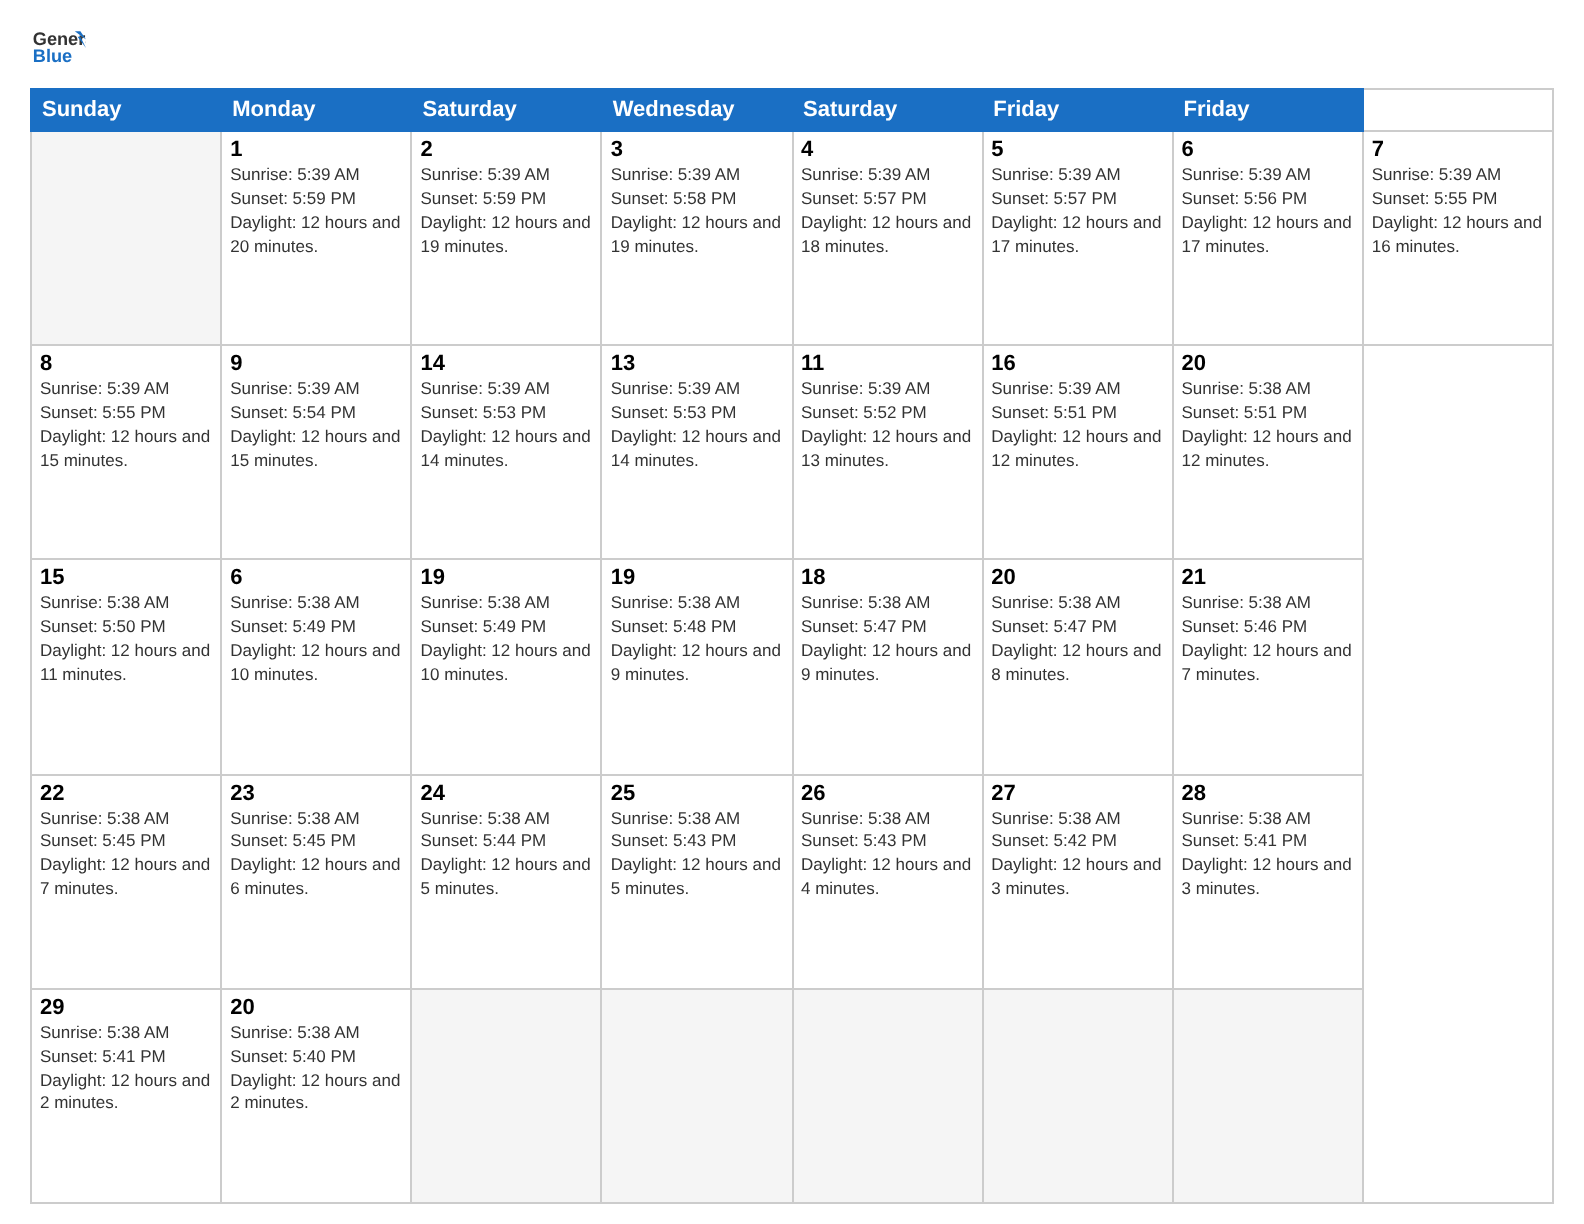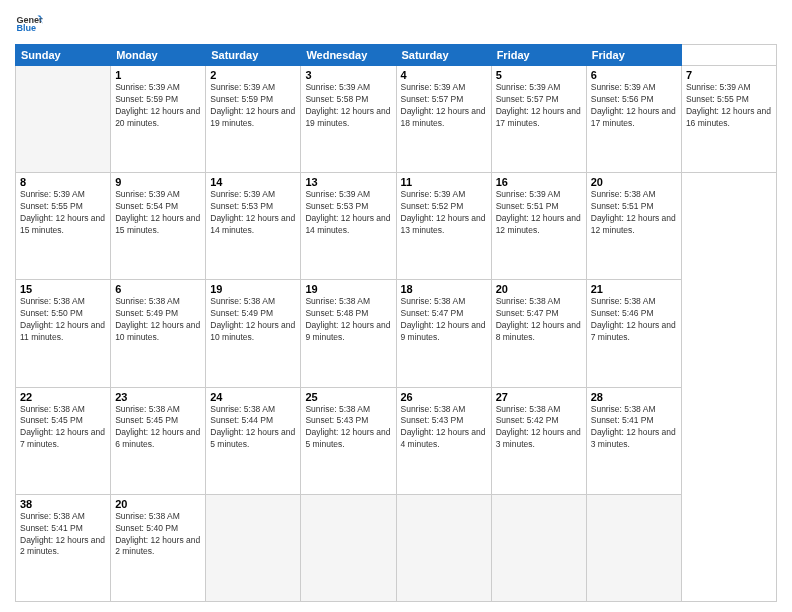--- a/index.html
+++ b/index.html
@@ -237,21 +237,21 @@
             <span class="day-num">27</span>
             <div class="day-info">Sunrise: 5:38 AM<br>Sunset: 5:42 PM<br>Daylight: 12 hours and 3 minutes.</div>
           </td>
           <td>
             <span class="day-num">28</span>
             <div class="day-info">Sunrise: 5:38 AM<br>Sunset: 5:41 PM<br>Daylight: 12 hours and 3 minutes.</div>
           </td>
         </tr>
         <tr style="height: 88px;">
           <td>
-            <span class="day-num">38</span>
+            <span class="day-num">29</span>
             <div class="day-info">Sunrise: 5:38 AM<br>Sunset: 5:41 PM<br>Daylight: 12 hours and 2 minutes.</div>
           </td>
           <td>
             <span class="day-num">20</span>
             <div class="day-info">Sunrise: 5:38 AM<br>Sunset: 5:40 PM<br>Daylight: 12 hours and 2 minutes.</div>
           </td>
           <td class="empty"></td>
           <td class="empty"></td>
           <td class="empty"></td>
           <td class="empty"></td>

